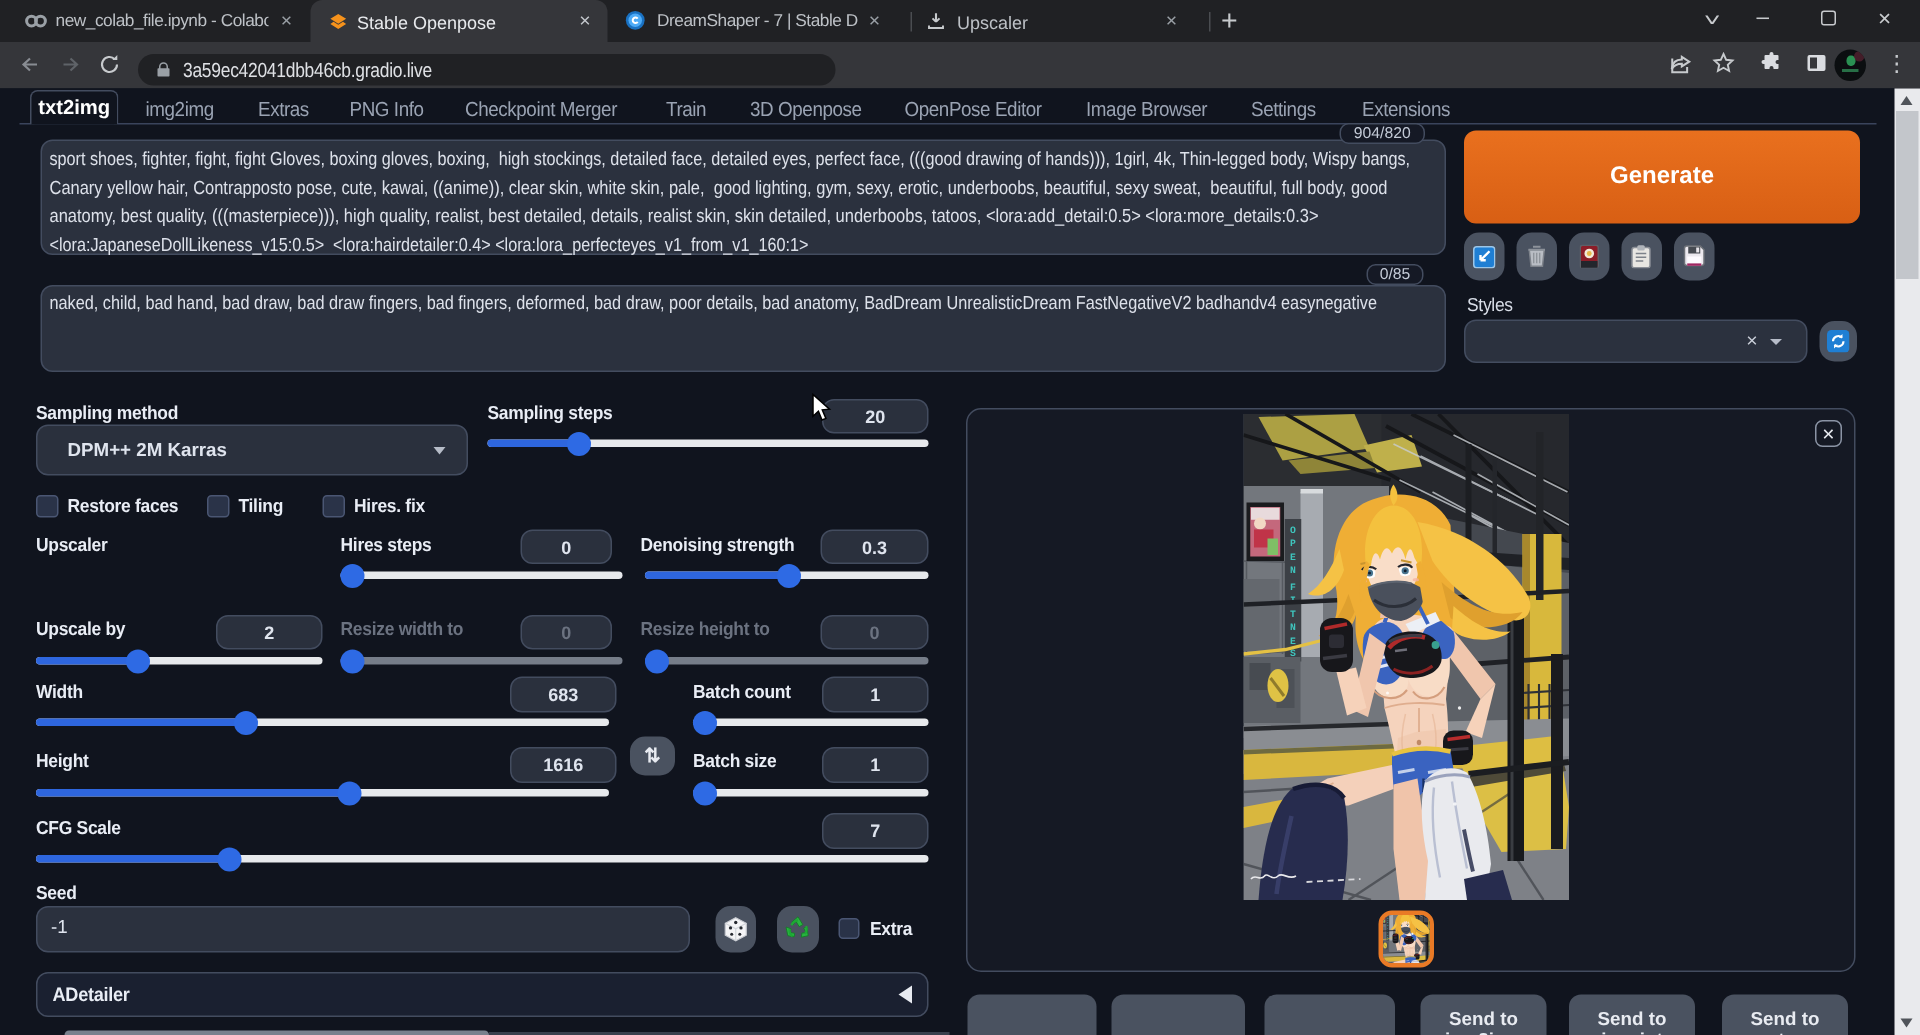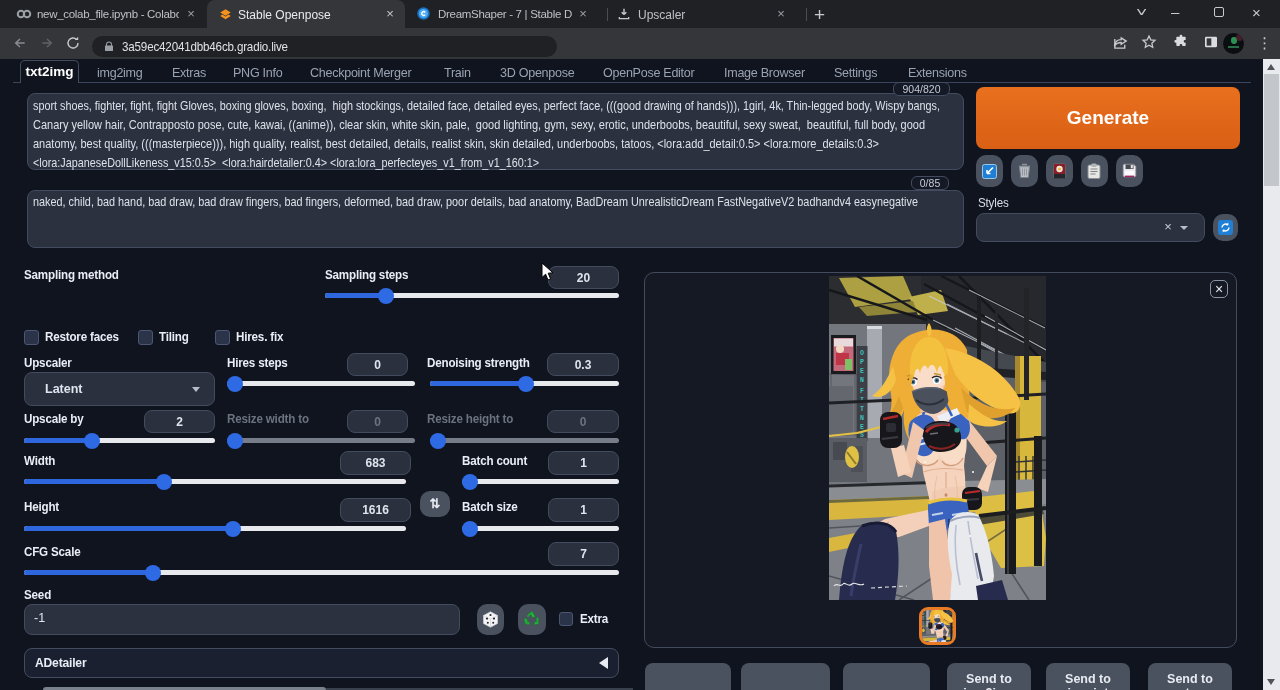--- a/index.html
+++ b/index.html
@@ -152,21 +152,21 @@
   <div class="badge" style="left:893px;top:82px;width:57px;height:14px;">904/820</div>
   <div class="ptext" id="pl1" style="transform:scaleX(0.8573);left:33px;top:99px;">sport shoes, fighter, fight, fight Gloves, boxing gloves, boxing,&nbsp; high stockings, detailed face, detailed eyes, perfect face, (((good drawing of hands))), 1girl, 4k, Thin-legged body, Wispy bangs,</div>
   <div class="ptext" id="pl2" style="transform:scaleX(0.8714);left:33px;top:118px;">Canary yellow hair, Contrapposto pose, cute, kawai, ((anime)), clear skin, white skin, pale,&nbsp; good lighting, gym, sexy, erotic, underboobs, beautiful, sexy sweat,&nbsp; beautiful, full body, good</div>
   <div class="ptext" id="pl3" style="transform:scaleX(0.8726);left:33px;top:137px;">anatomy, best quality, (((masterpiece))), high quality, realist, best detailed, details, realist skin, skin detailed, underboobs, tatoos, &lt;lora:add_detail:0.5&gt; &lt;lora:more_details:0.3&gt;</div>
   <div class="ptext" id="pl4" style="transform:scaleX(0.8573);left:33px;top:156px;">&lt;lora:JapaneseDollLikeness_v15:0.5&gt;&nbsp; &lt;lora:hairdetailer:0.4&gt; &lt;lora:lora_perfecteyes_v1_from_v1_160:1&gt;</div>
 
   <div class="txtbox" style="left:27px;top:190px;width:937px;height:58px;"></div>
   <div class="badge" style="left:911px;top:176px;width:38px;height:14px;">0/85</div>
   <div class="ptext" id="nl1" style="transform:scaleX(0.8613);left:33px;top:195px;">naked, child, bad hand, bad draw, bad draw fingers, bad fingers, deformed, bad draw, poor details, bad anatomy, BadDream UnrealisticDream FastNegativeV2 badhandv4 easynegative</div>
 
-  <div class="abs" style="left:976px;top:87px;width:264px;height:62px;border-radius:8px;background:linear-gradient(180deg,#e9701e 0%,#d85f14 100%);color:#fff;font-size:19px;font-weight:700;display:flex;align-items:center;justify-content:center;">Generate</div>
+  <div class="abs" style="left:976px;top:87px;width:264px;height:62px;border-radius:8px;background:linear-gradient(180deg,#e9701e 0%,#d85f14 100%);color:#fff;font-size:16px;font-weight:700;display:flex;align-items:center;justify-content:center;">Generate</div>
   <div class="gbtn" style="left:976px;top:155px;width:27px;height:32px;"></div>
   <div class="gbtn" style="left:1011px;top:155px;width:27px;height:32px;"></div>
   <div class="gbtn" style="left:1046px;top:155px;width:27px;height:32px;"></div>
   <div class="gbtn" style="left:1081px;top:155px;width:27px;height:32px;"></div>
   <div class="gbtn" style="left:1116px;top:155px;width:27px;height:32px;"></div>
   <svg class="abs" style="left:982px;top:164px" width="15" height="15" viewBox="0 0 15 15">
       <rect x="0.5" y="0.5" width="14" height="14" rx="2" fill="#1f7fd4" stroke="#9cc6e8" stroke-width="1"></rect>
       <path d="M11 3.5 5 9.5m0 0V6m0 3.5H8.5" stroke="#fff" stroke-width="1.6" fill="none"></path>
     </svg>
   <svg class="abs" style="left:1017px;top:163px" width="15" height="16" viewBox="0 0 15 16">
@@ -197,39 +197,39 @@
   <div class="abs" style="left:1160px;top:219px;width:16px;height:16px;color:#c9ced8;font-size:13px;text-align:center;line-height:16px;">×</div>
   <div class="abs" style="left:1180px;top:226px;width:0;height:0;border-left:4px solid transparent;border-right:4px solid transparent;border-top:4.5px solid #b6bcc8;"></div>
   <div class="gbtn" style="left:1213px;top:214px;width:25px;height:27px;"></div>
   <svg class="abs" style="left:1218px;top:220px" width="15" height="15" viewBox="0 0 15 15">
       <rect x="0" y="0" width="15" height="15" rx="3" fill="#1f7fd4"></rect>
       <path d="M4 7.5a3.5 3.5 0 0 1 6-2.4M11 7.5a3.5 3.5 0 0 1-6 2.4" stroke="#fff" stroke-width="1.4" fill="none"></path>
       <path d="M10.3 2.6v2.6H7.7zM4.7 12.4V9.8h2.6z" fill="#fff"></path>
     </svg>
 
   <div class="lb" style="left:24px;top:268px;">Sampling method</div>
+  <div class="dd" style="left:24px;top:283px;width:288px;height:34px;">
+      <span style="margin-left:20px;">DPM++ 2M Karras</span>
+      <span class="arr"></span>
+    </div>
   <div class="lb" style="left:325px;top:268px;">Sampling steps</div>
   <div class="num" style="left:548px;top:266px;width:71px;height:23px;">20</div>
   <div class="track" style="left:325px;top:293px;width:294px;">
       <div class="fill" style="width:60px;"></div>
       <div class="thumb" style="left:53px;"></div>
     </div>
 
   <div class="cb" style="left:24px;top:330px;"></div>
     <div class="lb" style="left:45px;top:330px;">Restore faces</div>
   <div class="cb" style="left:138px;top:330px;"></div>
     <div class="lb" style="left:159px;top:330px;">Tiling</div>
   <div class="cb" style="left:215px;top:330px;"></div>
     <div class="lb" style="left:236px;top:330px;">Hires. fix</div>
 
   <div class="lb" style="left:24px;top:356px;">Upscaler</div>
-  <div class="dd" style="left:24px;top:372px;width:191px;height:34px;">
-      <span style="margin-left:20px;">Latent</span>
-      <span class="arr"></span>
-    </div>
   <div class="lb" style="left:227px;top:356px;">Hires steps</div>
   <div class="num" style="left:347px;top:353px;width:61px;height:23px;">0</div>
   <div class="track" style="left:227px;top:381px;width:188px;">
       <div class="fill" style="width:8px;"></div>
       <div class="thumb" style="left:0px;"></div>
     </div>
   <div class="lb" style="left:427px;top:356px;">Denoising strength</div>
   <div class="num" style="left:547px;top:353px;width:72px;height:23px;">0.3</div>
   <div class="track" style="left:430px;top:381px;width:189px;">
       <div class="fill" style="width:95px;"></div>

